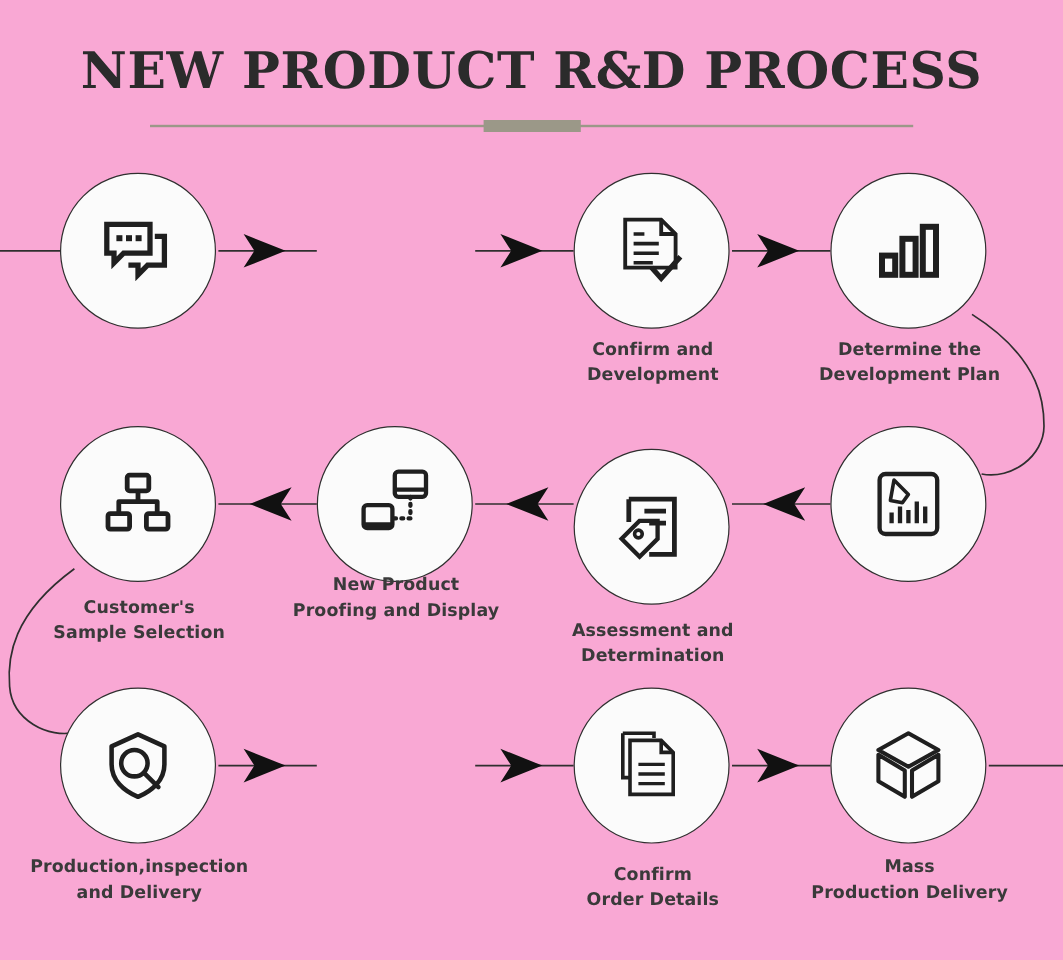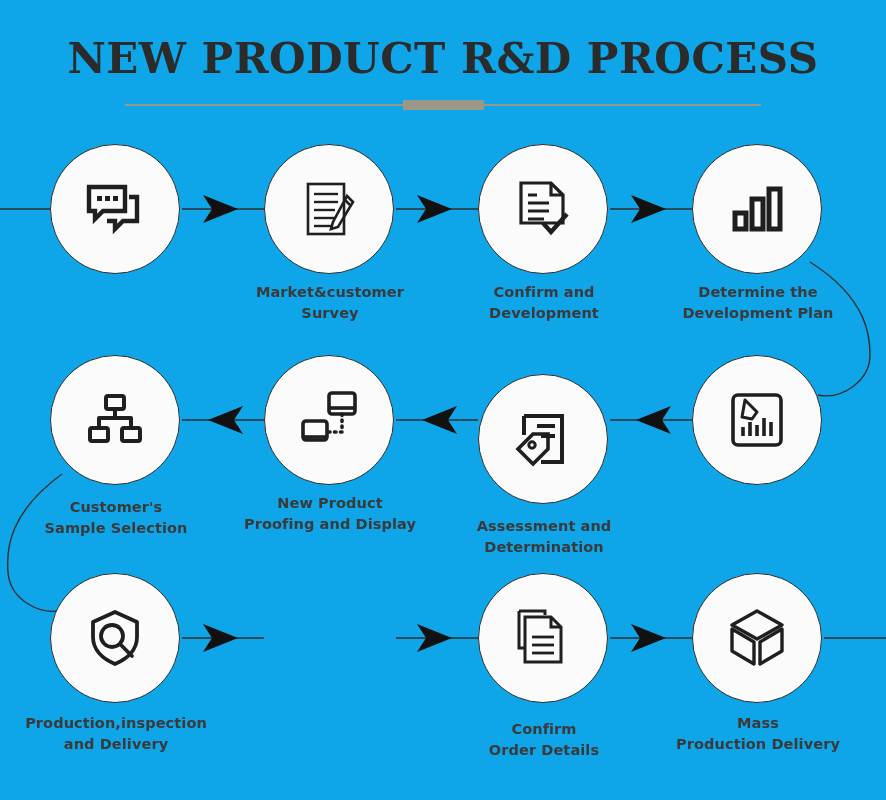--- a/index.html
+++ b/index.html
@@ -12,21 +12,21 @@
     width: 886px;
     height: 800px;
     overflow: hidden;
     font-family: "DejaVu Sans", "Liberation Sans", sans-serif;
     position: relative;
   }
   #stage {
     position: relative;
     width: 886px;
     height: 800px;
-    background: #0ea5e9;
+    background: #f9a8d4;
   }
 
   
   .title-wrap {
     position: absolute;
     left: 0;
     top: 38px;
     width: 886px;
     text-align: center;
   }
@@ -167,40 +167,20 @@
         </g>
         <g fill="#1f1f1f">
           <rect x="14" y="19" width="5" height="5"></rect>
           <rect x="22" y="19" width="5" height="5"></rect>
           <rect x="30" y="19" width="5" height="5"></rect>
         </g>
       </svg>
     </div>
   </div>
 
-  <div class="node" style="left:264px; top:144px;">
-    <div class="circle">
-      <svg class="icon" viewBox="0 0 64 64">
-        <g fill="none" stroke="#1f1f1f" stroke-width="2.6" stroke-linejoin="miter">
-          <rect x="11" y="7" width="36" height="50"></rect>
-          <g stroke-width="2.4">
-            <line x1="17" y1="17" x2="41" y2="17"></line>
-            <line x1="17" y1="25" x2="41" y2="25"></line>
-            <line x1="17" y1="33" x2="38" y2="33"></line>
-            <line x1="17" y1="41" x2="38" y2="41"></line>
-            <line x1="17" y1="49" x2="34" y2="49"></line>
-          </g>
-          <path d="M50 19 L56 25 L41 50 L34 52 L36 45 Z"></path>
-          <line x1="47" y1="22" x2="53" y2="28"></line>
-        </g>
-      </svg>
-    </div>
-    <div class="label" style="top:138px;">Market&amp;customer
-Survey</div>
-  </div>
 
   <div class="node" style="left:478px; top:144px;">
     <div class="circle">
       <svg class="icon" viewBox="0 0 64 64">
         <g fill="none" stroke="#1f1f1f" stroke-width="3.2" stroke-linejoin="miter">
           <path d="M10 6 H40 L52 18 V46 H10 Z"></path>
           <path d="M40 6 V18 H52"></path>
           <g stroke-width="3">
             <line x1="17" y1="18" x2="26" y2="18"></line>
             <line x1="17" y1="26" x2="38" y2="26"></line>
@@ -252,21 +232,21 @@
           <rect x="32" y="5" width="26" height="21" rx="3"></rect>
           <line x1="33" y1="20" x2="57" y2="20"></line>
           <rect x="6" y="33" width="24" height="19" rx="3"></rect>
           <line x1="5" y1="49" x2="31" y2="49"></line>
         </g>
         <g stroke="#1f1f1f" stroke-width="3.6" stroke-dasharray="1.5 4.5" stroke-linecap="round" fill="none">
           <path d="M45 26 V44 H30"></path>
         </g>
       </svg>
     </div>
-    <div class="label" style="top:138px;">New Product
+    <div class="label" style="top:123px;">New Product
 Proofing and Display</div>
   </div>
 
   <div class="node" style="left:478px; top:374px;">
     <div class="circle">
       <svg class="icon" viewBox="0 0 64 64">
         <g fill="none" stroke="#1f1f1f" stroke-width="4" stroke-linejoin="miter">
           <path d="M13 9 H51 V55 H30"></path>
           <path d="M13 9 V28"></path>
           <line x1="26" y1="19" x2="44" y2="19"></line>

